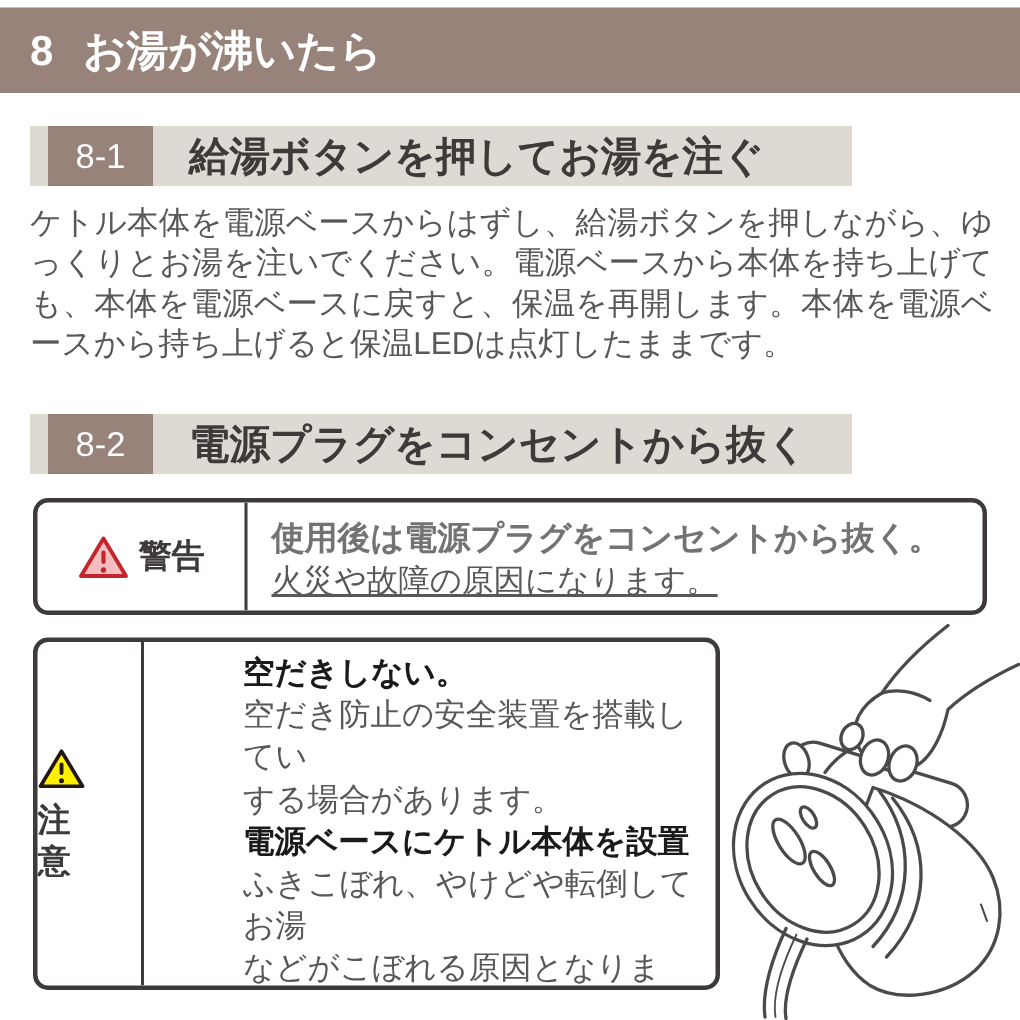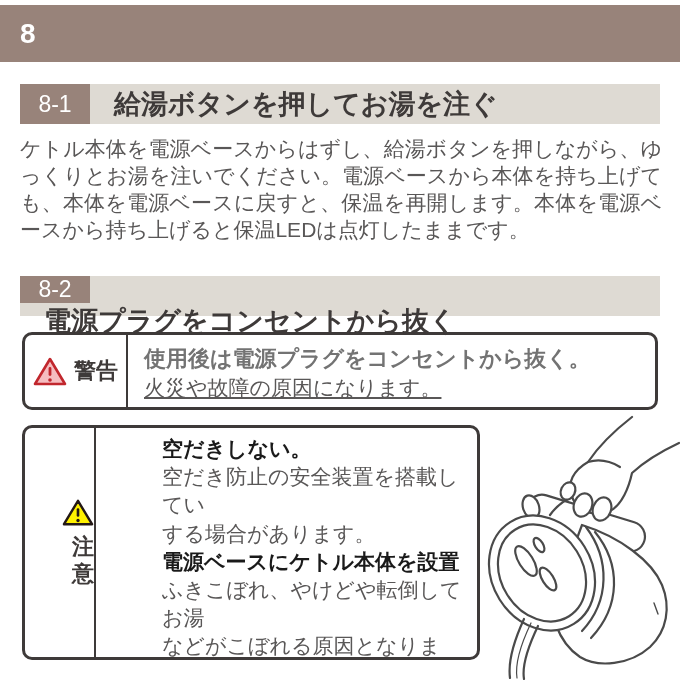--- a/index.html
+++ b/index.html
@@ -30,28 +30,29 @@
     display:flex;
     align-items:center;
     padding-left:20px;
     color:#ffffff;
     font-size:28px;
     font-weight:bold;
   }
   .main-header .num{margin-right:20px;}
   .section-bar{
     margin:0 20px;
-    width:640px;
+    width:548px;
     height:40px;
     background:var(--bar-bg);
     display:flex;
     align-items:stretch;
+    padding-left:12px;
   }
   .section-bar.first{margin-top:22px;}
-  .section-bar.second{margin-top:33px;flex-direction:column;}
+  .section-bar.second{margin-top:33px;}
   .section-badge{
     width:70px;
     background:var(--header-bg);
     color:#ffffff;
     font-size:23px;
     display:flex;
     align-items:center;
     justify-content:center;
   }
   .section-title{
@@ -73,21 +74,21 @@
     margin:16px 0 0 22px;
     width:636px;
     height:78px;
     border:3px solid var(--border-dark);
     border-radius:10px;
     display:flex;
     overflow:hidden;
     background:#fff;
   }
   .warn-icon-cell{
-    width:103px;
+    width:140px;
     border-right:2px solid var(--border-dark);
     display:flex;
     align-items:center;
     justify-content:center;
     gap:7px;
     flex-shrink:0;
   }
   .hazard-label{
     font-size:22px;
     font-weight:bold;
@@ -121,21 +122,21 @@
     border-radius:10px;
     display:flex;
     overflow:hidden;
     background:#fff;
   }
   .caution-icon-cell{
     width:71px;
     border-right:2px solid var(--border-dark);
     display:flex;
     flex-direction:column;
-    align-items:flex-end;
+    align-items:flex-start;
     justify-content:center;
     gap:6px;
     flex-shrink:0;
   }
   .caution-label-vertical{
     width:1em;
     font-size:22px;
     font-weight:bold;
     color:var(--title-text);
     line-height:1.25;
@@ -155,20 +156,21 @@
     top:415px;
     width:198px;
     height:265px;
   }
 </style>
 </head>
 <body>
 
 <header class="main-header">
   <span class="num">8</span>
+  <span>お湯が沸いたら</span>
 </header>
 
 <div class="section-bar first">
   <span class="section-badge">8-1</span>
   <span class="section-title">給湯ボタンを押してお湯を注ぐ</span>
 </div>
 
 <p class="body-text">ケトル本体を電源ベースからはずし、給湯ボタンを押しながら、ゆっくりとお湯を注いでください。電源ベースから本体を持ち上げても、本体を電源ベースに戻すと、保温を再開します。本体を電源ベースから持ち上げると保温LEDは点灯したままです。</p>
 
 <div class="section-bar second">

